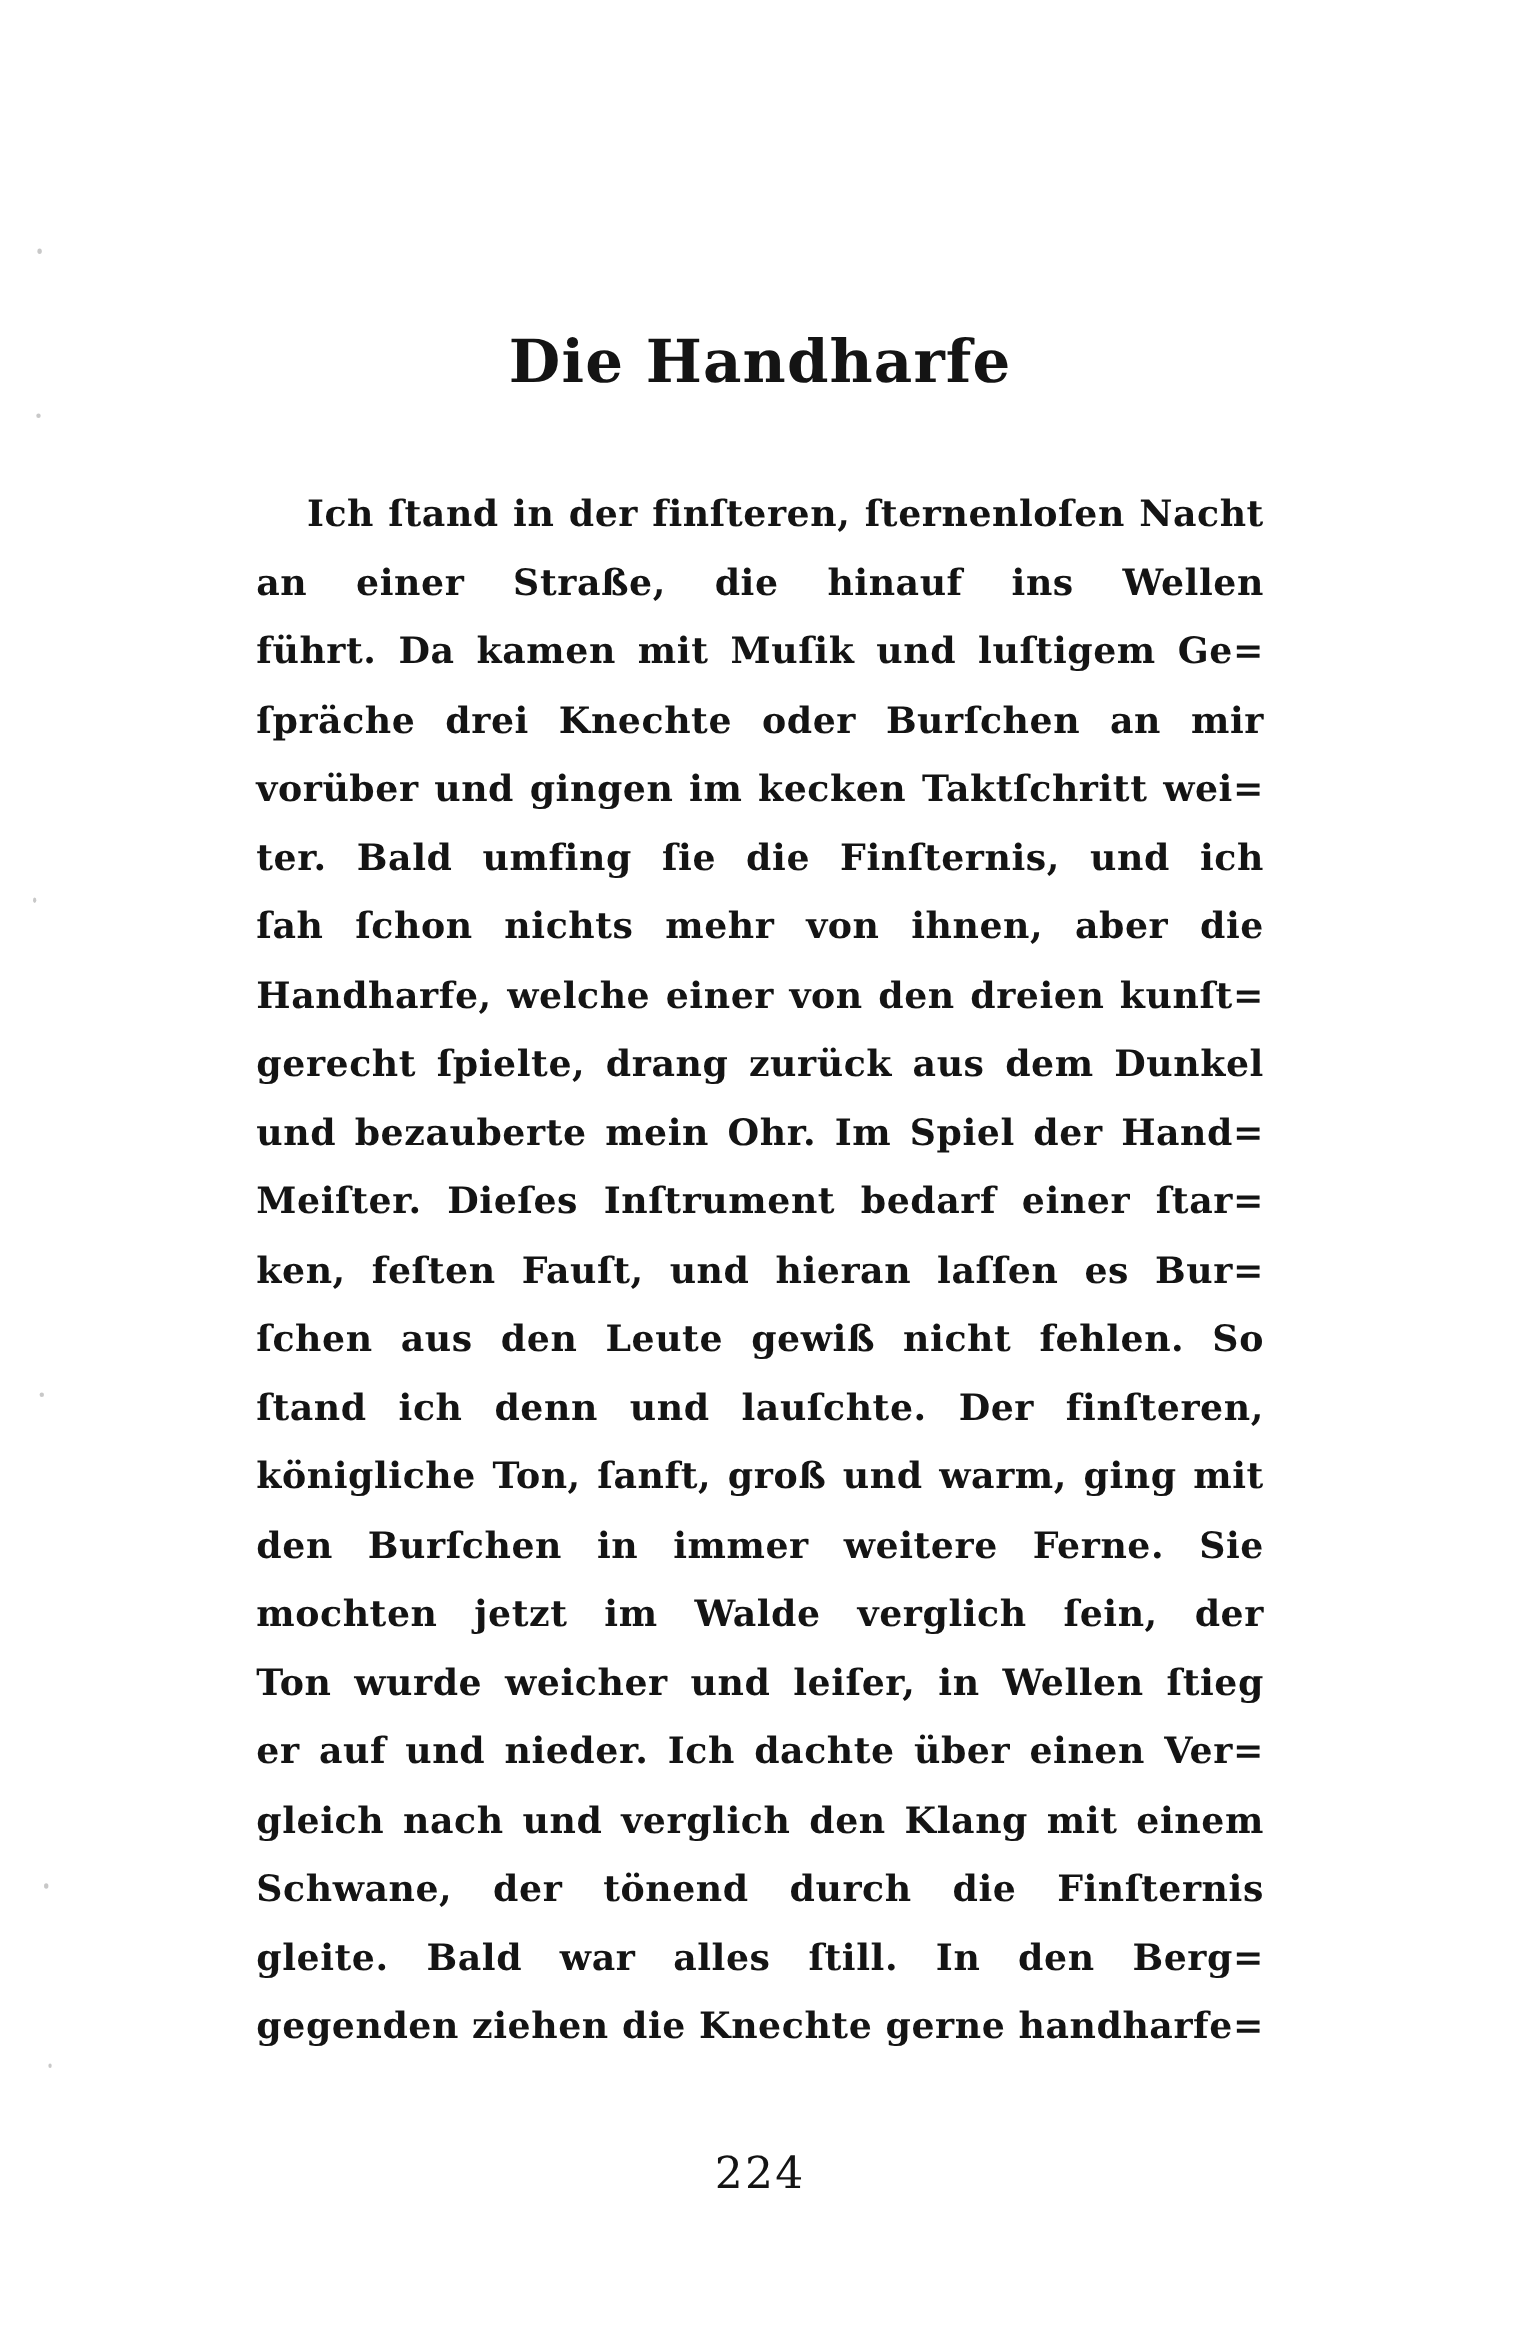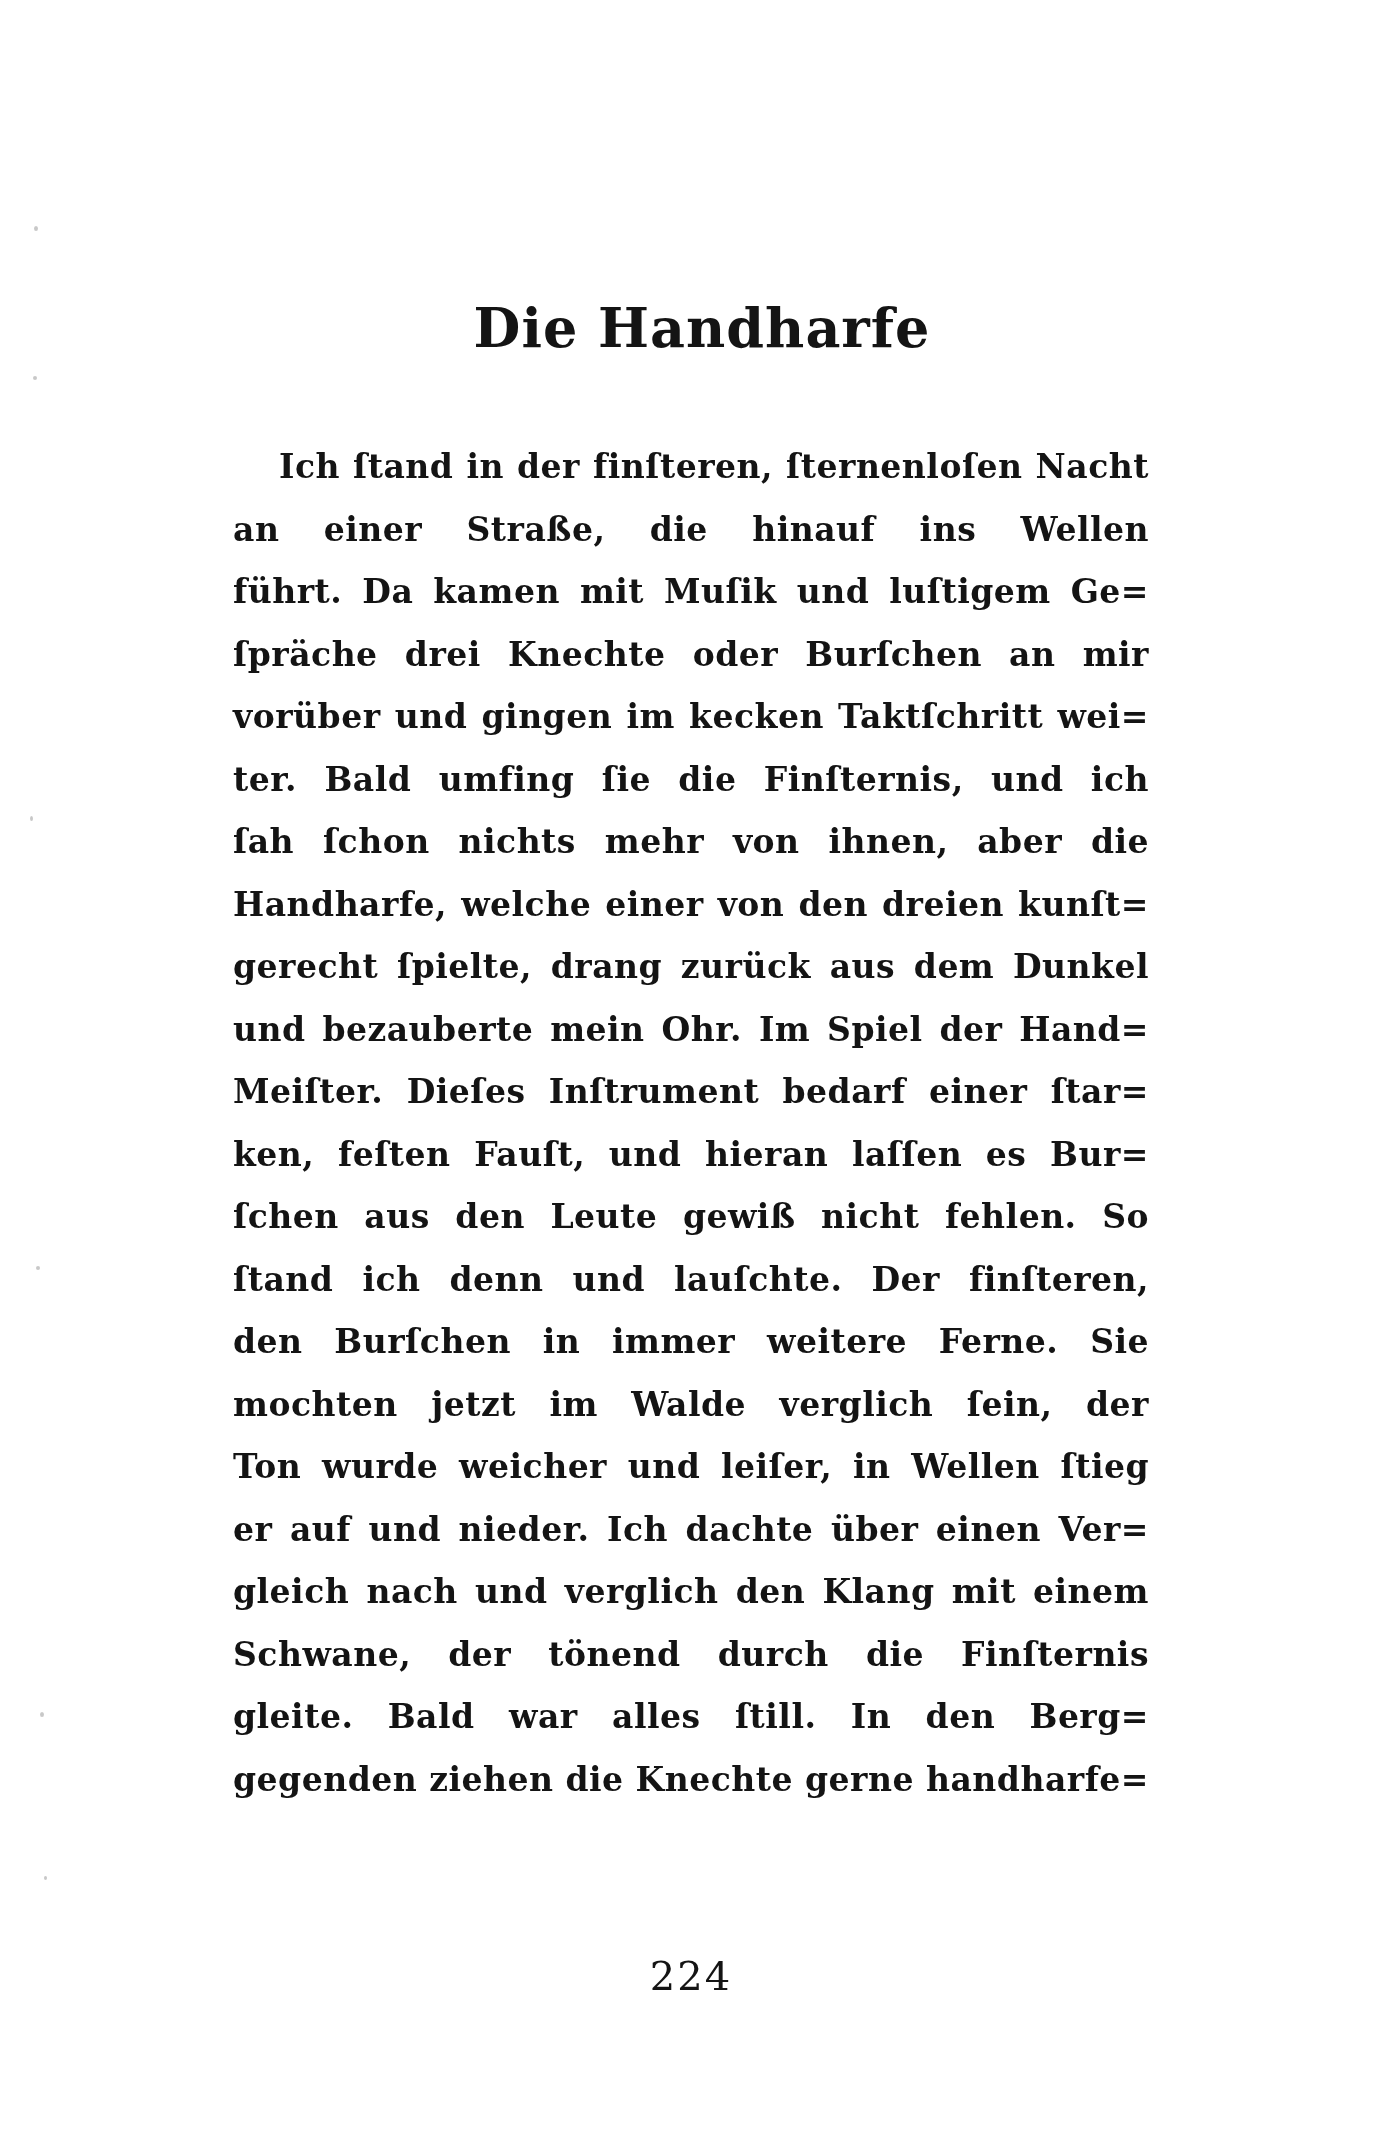--- a/index.html
+++ b/index.html
@@ -12,21 +12,21 @@
     width: 1378px;
     height: 2131px;
     background: #ffffff;
     overflow: hidden;
     font-family: "DejaVu Serif", serif;
     color: #141414;
   }
   .title {
     position: absolute;
     top: 296px;
-    left: 244px;
+    left: 233px;
     width: 916px;
     text-align: center;
     font-size: 54px;
     font-weight: bold;
     letter-spacing: 1px;
     white-space: nowrap;
   }
   .body-text {
     position: absolute;
     top: 436px;
@@ -79,20 +79,21 @@
     <div class="line">vorüber und gingen im kecken Taktſchritt wei=</div>
     <div class="line">ter. Bald umfing ſie die Finſternis, und ich</div>
     <div class="line">ſah ſchon nichts mehr von ihnen, aber die</div>
     <div class="line">Handharfe, welche einer von den dreien kunſt=</div>
     <div class="line">gerecht ſpielte, drang zurück aus dem Dunkel</div>
     <div class="line">und bezauberte mein Ohr. Im Spiel der Hand=</div>
     <div class="line">Meiſter. Dieſes Inſtrument bedarf einer ſtar=</div>
     <div class="line">ken, feſten Fauſt, und hieran laſſen es Bur=</div>
     <div class="line">ſchen aus den Leute gewiß nicht fehlen. So</div>
     <div class="line">ſtand ich denn und lauſchte. Der finſteren,</div>
+    <div class="line">königliche Ton, ſanft, groß und warm, ging mit</div>
     <div class="line">den Burſchen in immer weitere Ferne. Sie</div>
     <div class="line">mochten jetzt im Walde verglich ſein, der</div>
     <div class="line">Ton wurde weicher und leiſer, in Wellen ſtieg</div>
     <div class="line">er auf und nieder. Ich dachte über einen Ver=</div>
     <div class="line">gleich nach und verglich den Klang mit einem</div>
     <div class="line">Schwane, der tönend durch die Finſternis</div>
     <div class="line">gleite. Bald war alles ſtill. In den Berg=</div>
     <div class="line">gegenden ziehen die Knechte gerne handharfe=</div>
   </div>
 

